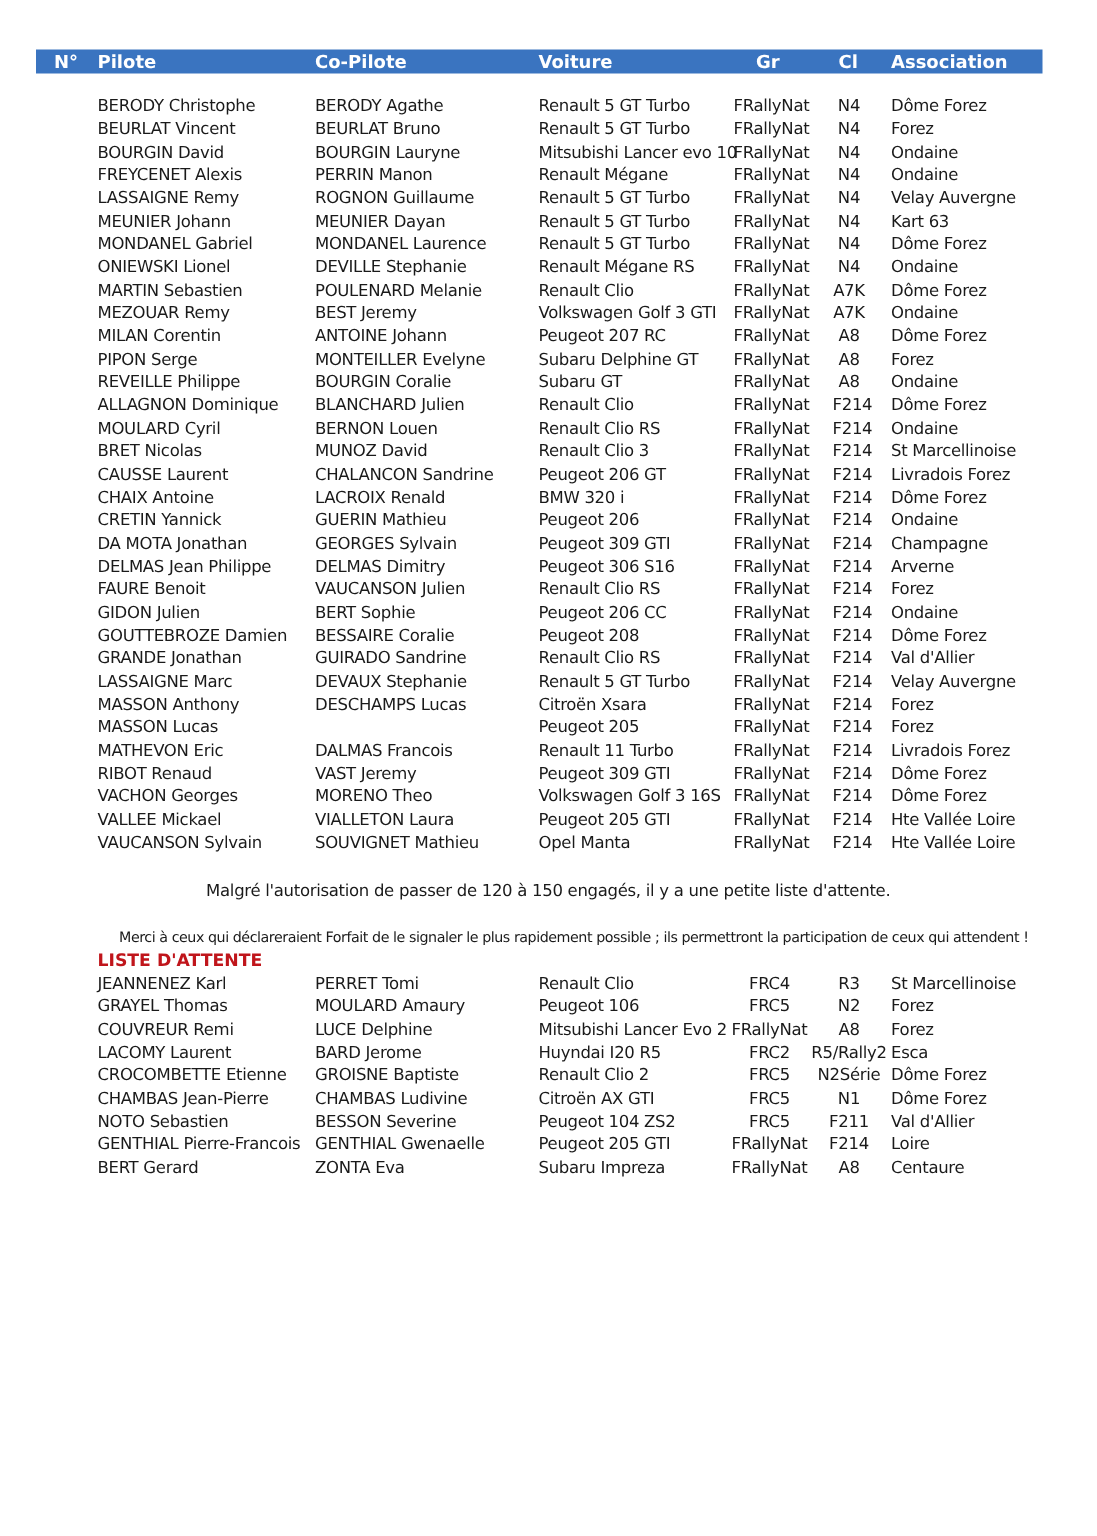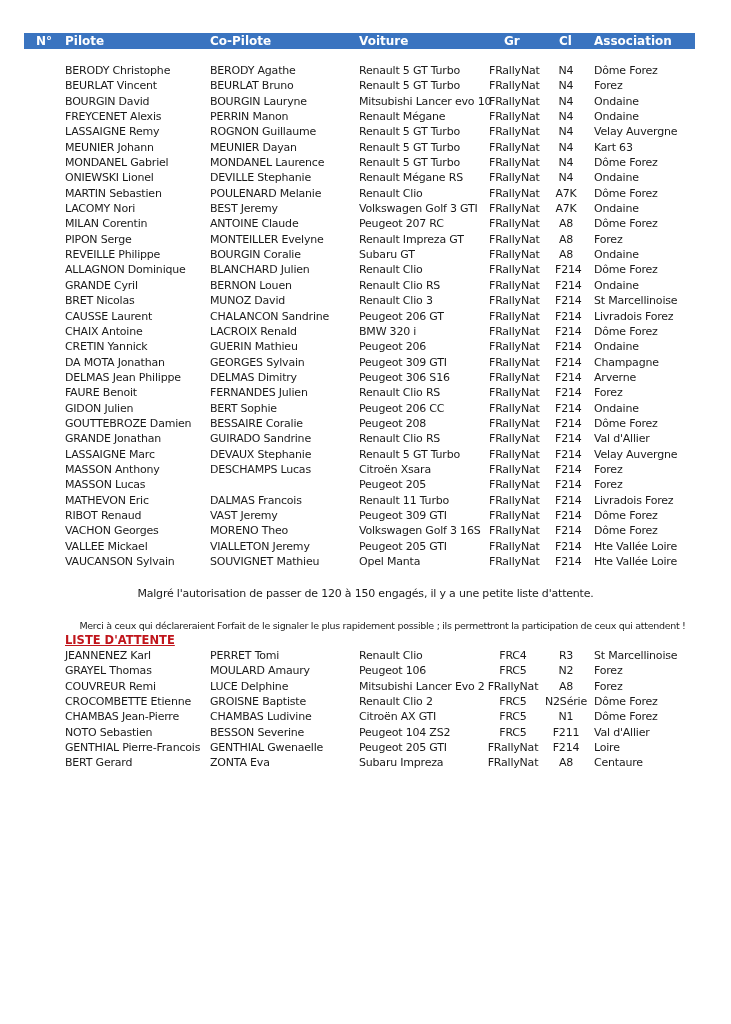--- a/index.html
+++ b/index.html
@@ -110,39 +110,39 @@
     </div>
     <div class="row">
       <span class="c-pilote">MARTIN Sebastien</span>
       <span class="c-copilote">POULENARD Melanie</span>
       <span class="c-voiture">Renault Clio</span>
       <span class="c-gr">FRallyNat</span>
       <span class="c-cl">A7K</span>
       <span class="c-assoc">Dôme Forez</span>
     </div>
     <div class="row">
-      <span class="c-pilote">LACOMY Nori</span>
+      <span class="c-pilote">MEZOUAR Remy</span>
       <span class="c-copilote">BEST Jeremy</span>
       <span class="c-voiture">Volkswagen Golf 3 GTI</span>
       <span class="c-gr">FRallyNat</span>
       <span class="c-cl">A7K</span>
       <span class="c-assoc">Ondaine</span>
     </div>
     <div class="row">
       <span class="c-pilote">MILAN Corentin</span>
-      <span class="c-copilote">ANTOINE Claude</span>
+      <span class="c-copilote">ANTOINE Johann</span>
       <span class="c-voiture">Peugeot 207 RC</span>
       <span class="c-gr">FRallyNat</span>
       <span class="c-cl">A8</span>
       <span class="c-assoc">Dôme Forez</span>
     </div>
     <div class="row">
       <span class="c-pilote">PIPON Serge</span>
       <span class="c-copilote">MONTEILLER Evelyne</span>
-      <span class="c-voiture">Renault Impreza GT</span>
+      <span class="c-voiture">Subaru Delphine GT</span>
       <span class="c-gr">FRallyNat</span>
       <span class="c-cl">A8</span>
       <span class="c-assoc">Forez</span>
     </div>
     <div class="row">
       <span class="c-pilote">REVEILLE Philippe</span>
       <span class="c-copilote">BOURGIN Coralie</span>
       <span class="c-voiture">Subaru GT</span>
       <span class="c-gr">FRallyNat</span>
       <span class="c-cl">A8</span>
@@ -150,21 +150,21 @@
     </div>
     <div class="row">
       <span class="c-pilote">ALLAGNON Dominique</span>
       <span class="c-copilote">BLANCHARD Julien</span>
       <span class="c-voiture">Renault Clio</span>
       <span class="c-gr">FRallyNat</span>
       <span class="c-cl">F214</span>
       <span class="c-assoc">Dôme Forez</span>
     </div>
     <div class="row">
-      <span class="c-pilote">GRANDE Cyril</span>
+      <span class="c-pilote">MOULARD Cyril</span>
       <span class="c-copilote">BERNON Louen</span>
       <span class="c-voiture">Renault Clio RS</span>
       <span class="c-gr">FRallyNat</span>
       <span class="c-cl">F214</span>
       <span class="c-assoc">Ondaine</span>
     </div>
     <div class="row">
       <span class="c-pilote">BRET Nicolas</span>
       <span class="c-copilote">MUNOZ David</span>
       <span class="c-voiture">Renault Clio 3</span>
@@ -207,21 +207,21 @@
     <div class="row">
       <span class="c-pilote">DELMAS Jean Philippe</span>
       <span class="c-copilote">DELMAS Dimitry</span>
       <span class="c-voiture">Peugeot 306 S16</span>
       <span class="c-gr">FRallyNat</span>
       <span class="c-cl">F214</span>
       <span class="c-assoc">Arverne</span>
     </div>
     <div class="row">
       <span class="c-pilote">FAURE Benoit</span>
-      <span class="c-copilote">FERNANDES Julien</span>
+      <span class="c-copilote">VAUCANSON Julien</span>
       <span class="c-voiture">Renault Clio RS</span>
       <span class="c-gr">FRallyNat</span>
       <span class="c-cl">F214</span>
       <span class="c-assoc">Forez</span>
     </div>
     <div class="row">
       <span class="c-pilote">GIDON Julien</span>
       <span class="c-copilote">BERT Sophie</span>
       <span class="c-voiture">Peugeot 206 CC</span>
       <span class="c-gr">FRallyNat</span>
@@ -287,40 +287,40 @@
     <div class="row">
       <span class="c-pilote">VACHON Georges</span>
       <span class="c-copilote">MORENO Theo</span>
       <span class="c-voiture">Volkswagen Golf 3 16S</span>
       <span class="c-gr">FRallyNat</span>
       <span class="c-cl">F214</span>
       <span class="c-assoc">Dôme Forez</span>
     </div>
     <div class="row">
       <span class="c-pilote">VALLEE Mickael</span>
-      <span class="c-copilote">VIALLETON Jeremy</span>
+      <span class="c-copilote">VIALLETON Laura</span>
       <span class="c-voiture">Peugeot 205 GTI</span>
       <span class="c-gr">FRallyNat</span>
       <span class="c-cl">F214</span>
       <span class="c-assoc">Hte Vallée Loire</span>
     </div>
     <div class="row">
       <span class="c-pilote">VAUCANSON Sylvain</span>
       <span class="c-copilote">SOUVIGNET Mathieu</span>
       <span class="c-voiture">Opel Manta</span>
       <span class="c-gr">FRallyNat</span>
       <span class="c-cl">F214</span>
       <span class="c-assoc">Hte Vallée Loire</span>
     </div>
   </div>
 
 <div class="note1">Malgré l'autorisation de passer de 120 à 150 engagés, il y a une petite liste d'attente.</div>
 <div class="note2">Merci à ceux qui déclareraient Forfait de le signaler le plus rapidement possible ; ils permettront la participation de ceux qui attendent !</div>
 
-<div class="wait-title" style="color: rgb(192, 21, 27); text-decoration: underline;">LISTE D'ATTENTE</div>
+<div class="wait-title" style="color: rgb(192, 21, 27);">LISTE D'ATTENTE</div>
 <div class="wrows" id="wentries">
     <div class="row wrow">
       <span class="c-pilote">JEANNENEZ Karl</span>
       <span class="c-copilote">PERRET Tomi</span>
       <span class="c-voiture">Renault Clio</span>
       <span class="c-gr">FRC4</span>
       <span class="c-cl">R3</span>
       <span class="c-assoc">St Marcellinoise</span>
     </div>
     <div class="row wrow">
@@ -333,20 +333,28 @@
     </div>
     <div class="row wrow">
       <span class="c-pilote">COUVREUR Remi</span>
       <span class="c-copilote">LUCE Delphine</span>
       <span class="c-voiture">Mitsubishi Lancer Evo 2</span>
       <span class="c-gr">FRallyNat</span>
       <span class="c-cl">A8</span>
       <span class="c-assoc">Forez</span>
     </div>
     <div class="row wrow">
+      <span class="c-pilote">LACOMY Laurent</span>
+      <span class="c-copilote">BARD Jerome</span>
+      <span class="c-voiture">Huyndai I20 R5</span>
+      <span class="c-gr">FRC2</span>
+      <span class="c-cl">R5/Rally2</span>
+      <span class="c-assoc">Esca</span>
+    </div>
+    <div class="row wrow">
       <span class="c-pilote">CROCOMBETTE Etienne</span>
       <span class="c-copilote">GROISNE Baptiste</span>
       <span class="c-voiture">Renault Clio 2</span>
       <span class="c-gr">FRC5</span>
       <span class="c-cl">N2Série</span>
       <span class="c-assoc">Dôme Forez</span>
     </div>
     <div class="row wrow">
       <span class="c-pilote">CHAMBAS Jean-Pierre</span>
       <span class="c-copilote">CHAMBAS Ludivine</span>

